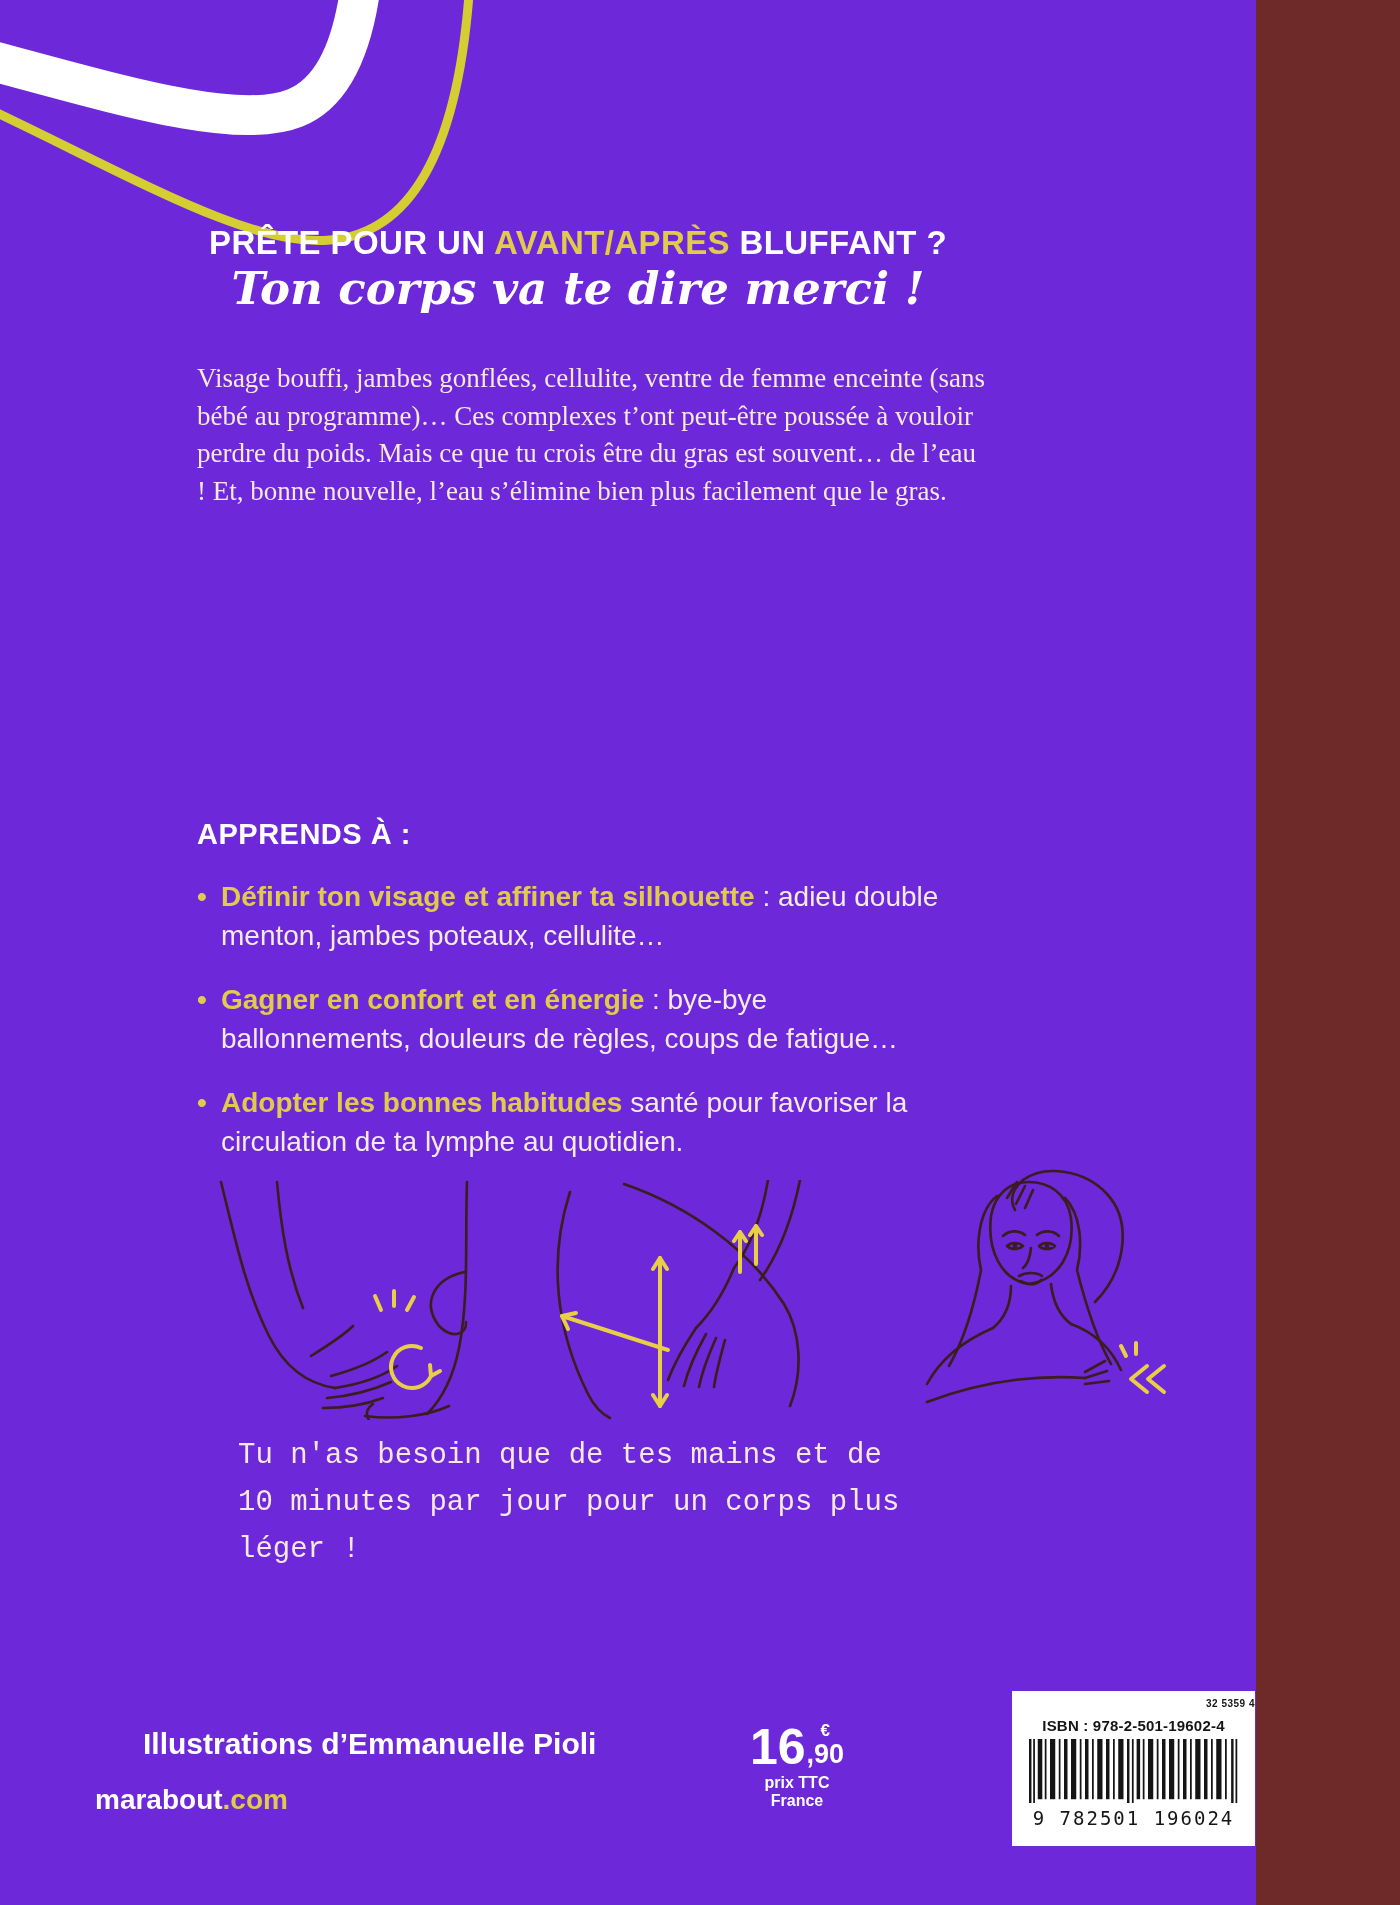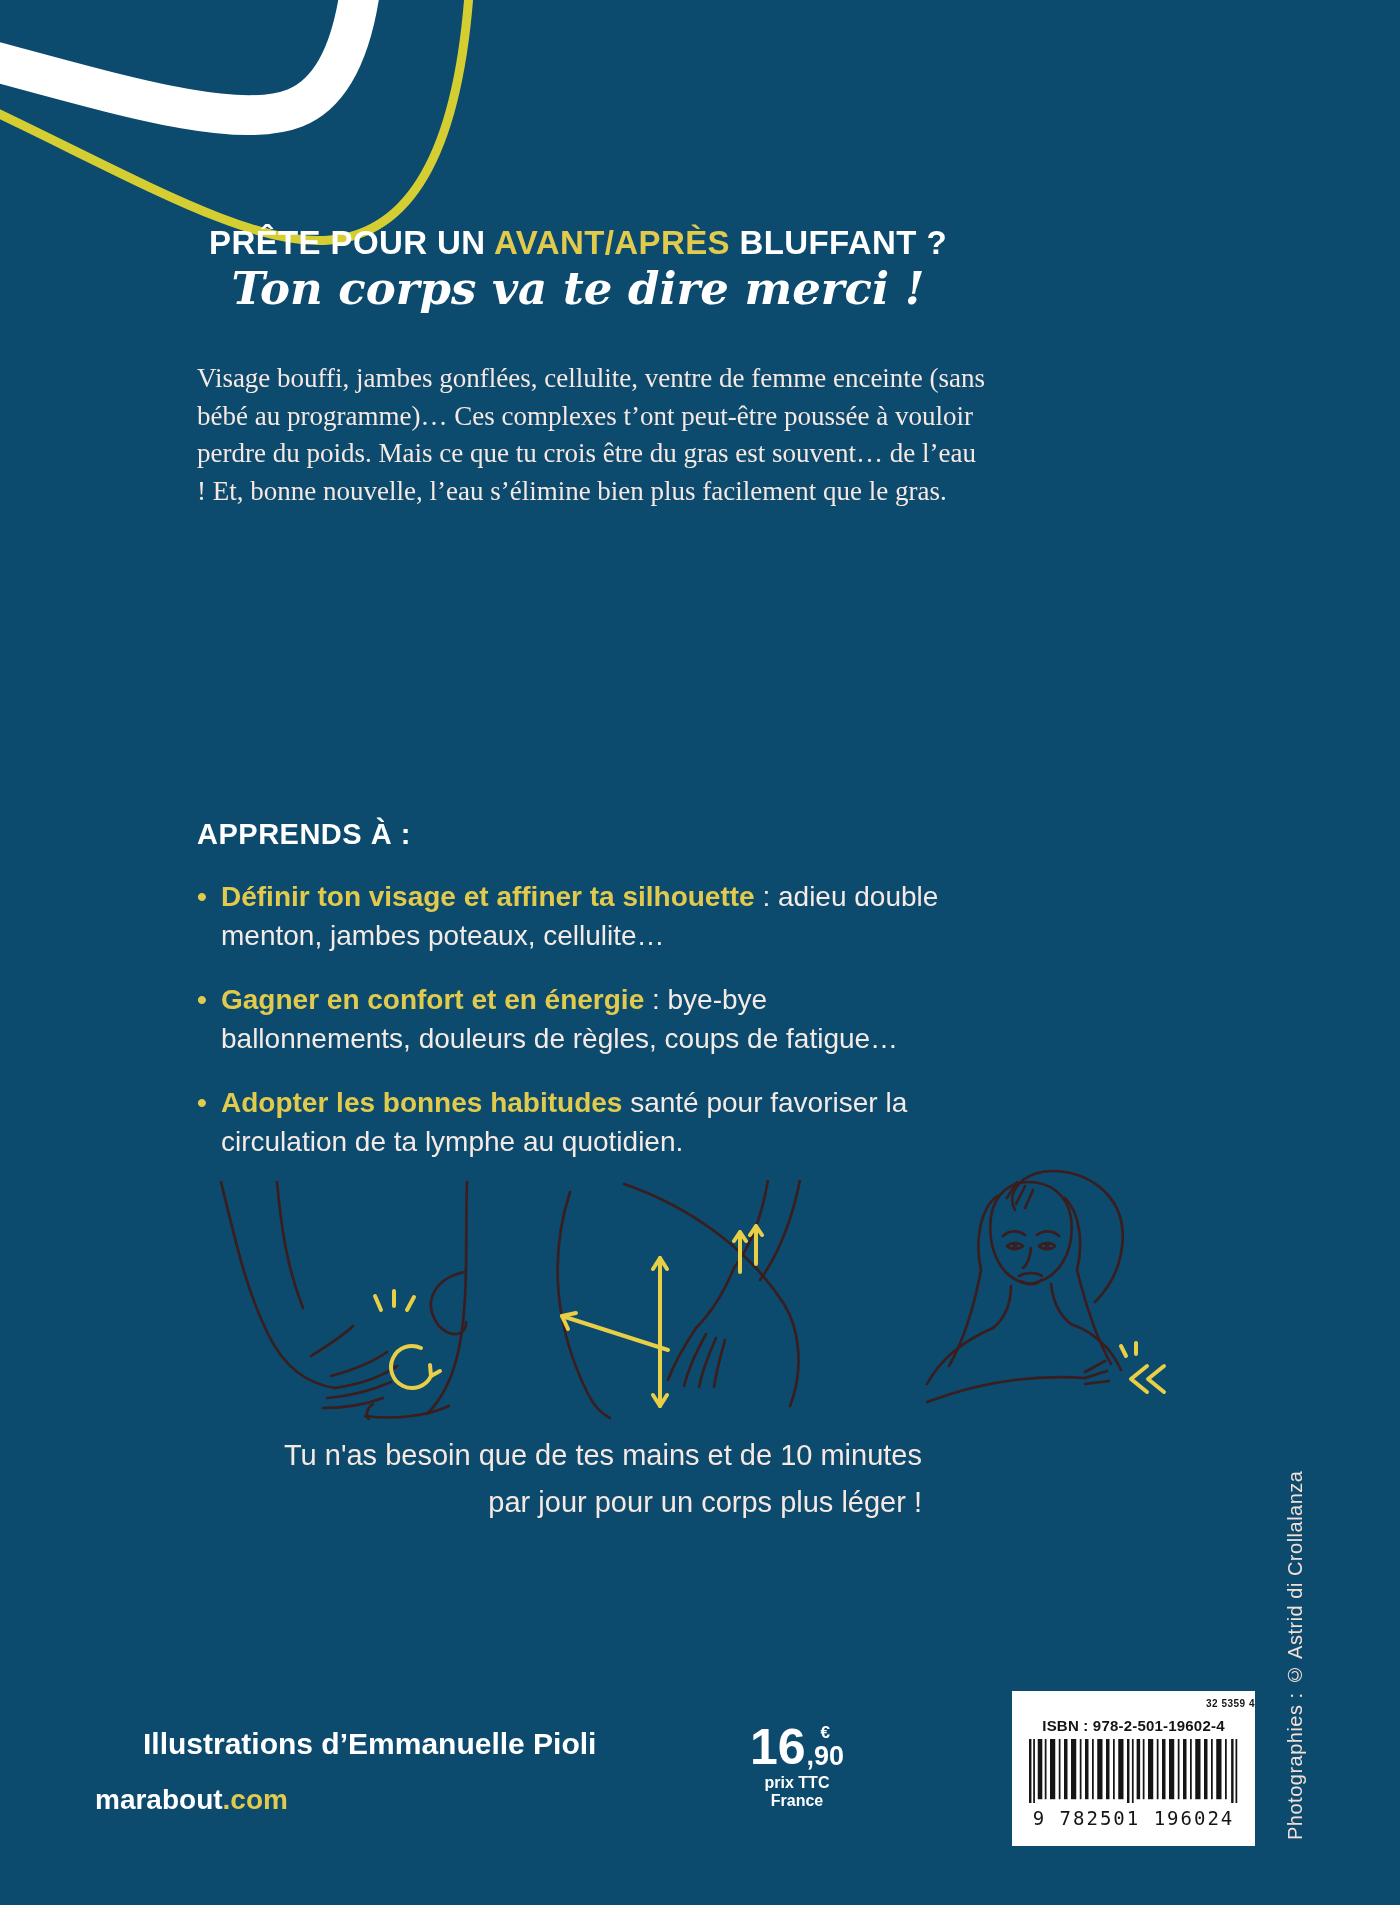--- a/index.html
+++ b/index.html
@@ -1,21 +1,22 @@
 <!DOCTYPE html>
 <html lang="fr"><head>
 <meta charset="utf-8">
 <style>
   html,body{margin:0;padding:0;background:#6e2a28;}
   .page{
     position:relative;
-    width:1400px;height:1905px;
-    background:#0c4a6e;
+    width:1228px;height:1905px;
+    background:#6d28d9;
     overflow:hidden;
     font-family:"Liberation Sans", sans-serif;
+    padding-left:28px;
     -webkit-font-smoothing:antialiased;
   }
   
   .waves{position:absolute;left:0;top:0;pointer-events:none;}
   
   .kicker{
     position:absolute;left:0;top:224px;width:1156px;
     text-align:center;
     font-weight:bold;font-size:33px;letter-spacing:.4px;
     color:#ffffff;
@@ -57,39 +58,39 @@
     position:absolute;left:215px;top:1152px;width:980px;height:268px;
     display:flex;align-items:flex-end;gap:52px;
   }
   .illos svg{display:block;}
   .ink{stroke:#3A1D1C;stroke-width:2.6;fill:none;stroke-linecap:round;stroke-linejoin:round;}
   .yel{stroke:#E8CF45;stroke-width:4;fill:none;stroke-linecap:round;stroke-linejoin:round;}
   .ink-fill{fill:#3A1D1C;stroke:none;}
   
   .tagline{
     position:absolute;left:238px;top:1432px;width:684px;
-    text-align:right;
-    font-family:Liberation Sans, sans-serif;
+    text-align:left;
+    font-family:Liberation Mono, monospace;
     font-size:29px;line-height:47px;color:#F6E8E2;
   }
   
   .illustrator{
     position:absolute;left:95px;top:1727px;
     font-size:30px;font-weight:bold;color:#ffffff;margin-left:48px;
   }
   .marabout{
     position:absolute;left:95px;top:1784px;
     font-size:28px;font-weight:bold;color:#ffffff;
   }
   .marabout .tld{color:#E2CB4C;}
   .price{
     position:absolute;left:742px;top:1722px;width:110px;
     color:#ffffff;text-align:center;
   }
-  .price-row{display:flex;justify-content:center;align-items:center;}
+  .price-row{display:flex;justify-content:center;align-items:flex-start;}
   .price-int{font-size:50px;font-weight:bold;line-height:50px;}
   .price-col{display:flex;flex-direction:column;align-items:flex-start;margin-left:1px;}
   .price-cur{font-size:17px;font-weight:bold;line-height:17px;margin-left:14px;}
   .price-dec{font-size:27px;font-weight:bold;line-height:30px;}
   .price-note{font-size:16px;font-weight:bold;margin-top:2px;}
   
   .barcode{
     position:absolute;left:1012px;top:1691px;width:243px;height:155px;
     background:#ffffff;color:#151515;
     text-align:center;box-sizing:border-box;padding-top:7px;

